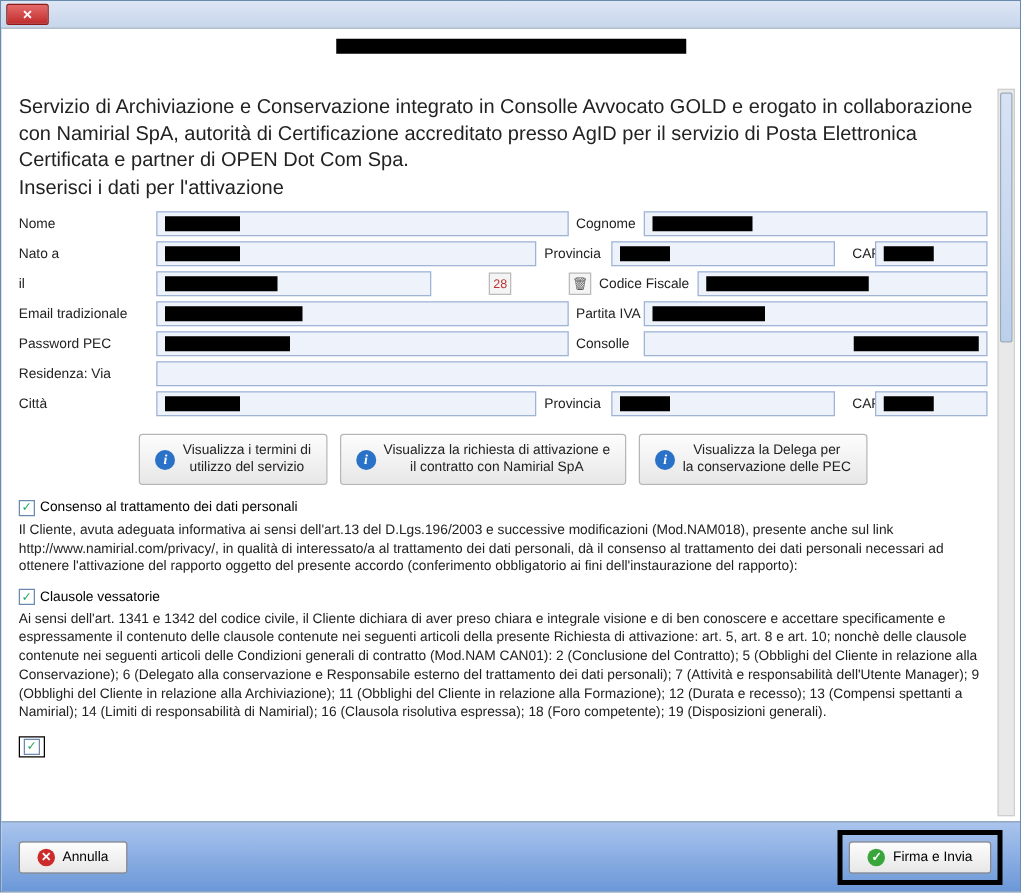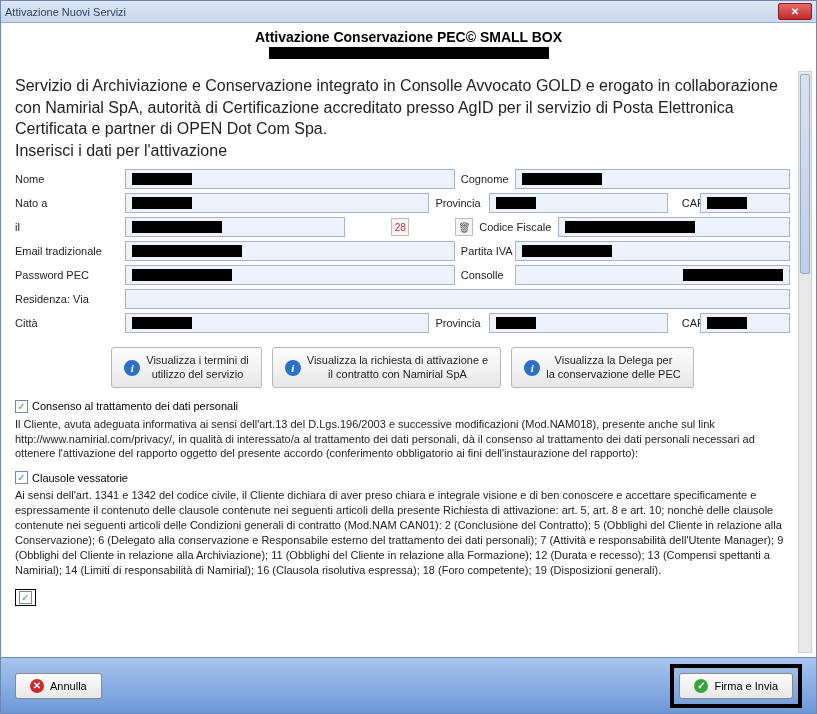--- a/index.html
+++ b/index.html
@@ -42,29 +42,27 @@
   .ico-circle { width: 14px; height: 14px; border-radius: 50%; display: flex; align-items: center; justify-content: center; color: #fff; font-size: 10px; font-weight: bold; }
   .ico-red { background: #cc2b2b; }
   .ico-green { background: #3aa53a; }
   .highlight-box { border: 4px solid #000; padding: 5px; }
 </style>
 </head>
 <body>
 
 <div class="window">
   <div class="titlebar">
-    <span class="title">Attivazione Nuovi Servizi</span>
     <div class="close-btn">
       <span>✕</span>
     </div>
   </div>
 
   <div class="canvas">
     <div class="header">
-      <h1>Attivazione Conservazione PEC© SMALL BOX</h1>
       <div class="redact-center"></div>
     </div>
 
     <div class="scrollbar-fake">
       <div class="thumb"></div>
     </div>
 
     <div class="scroll-area">
 
       <div class="intro">

